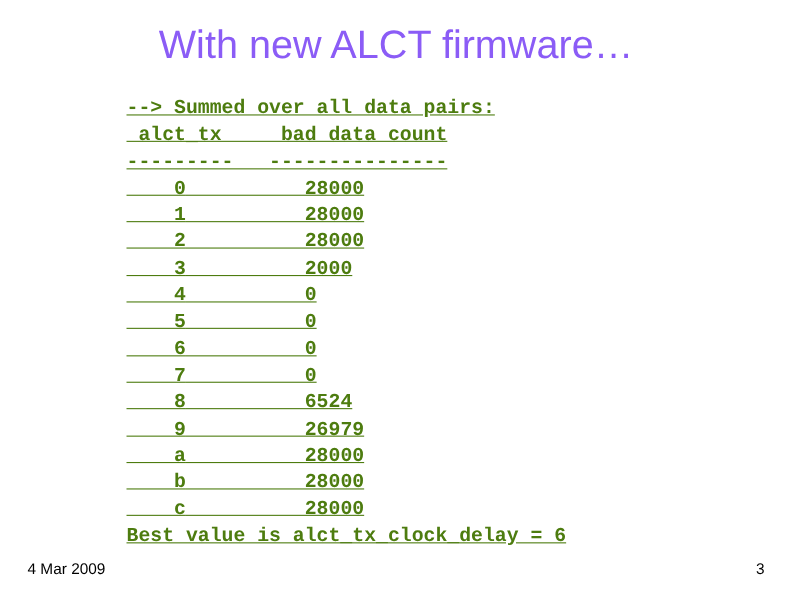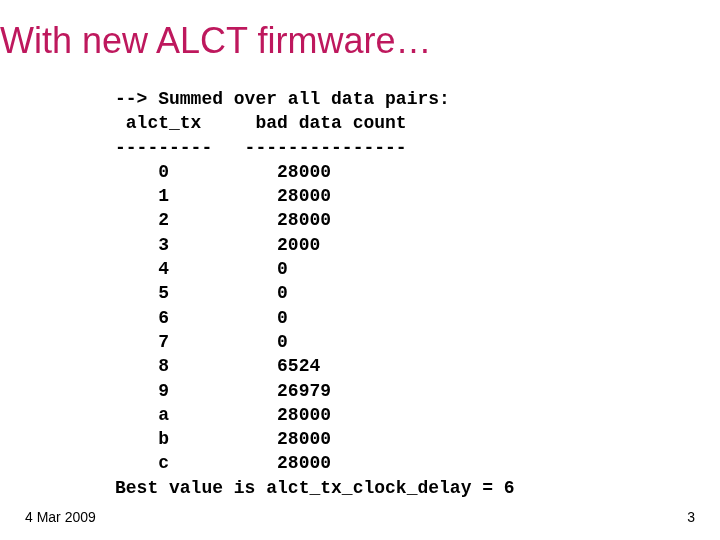--- a/index.html
+++ b/index.html
@@ -11,33 +11,34 @@
       width: 720px;
       height: 540px;
       background: #ffffff;
       font-family: Arial, Helvetica, sans-serif;
       position: relative;
       overflow: hidden;
     }
     .title {
       font-size: 36px;
       font-weight: normal;
-      text-align: left;
+      text-align: center;
       padding-top: 20px;
-      color: #be185d;
+      color: #8b5cf6;
     }
     .content {
       font-family: "Courier New", Courier, monospace;
       font-size: 18px;
       font-weight: bold;
-      color: #000000;
+      color: #4d7c0f;
       white-space: pre;
       margin-top: 25px;
       margin-left: 115px;
       line-height: 1.35;
+      text-decoration: underline;
     }
     .footer {
       position: absolute;
       bottom: 15px;
       width: 100%;
       display: flex;
       justify-content: space-between;
       align-items: center;
       padding: 0 25px;
       font-size: 14px;

